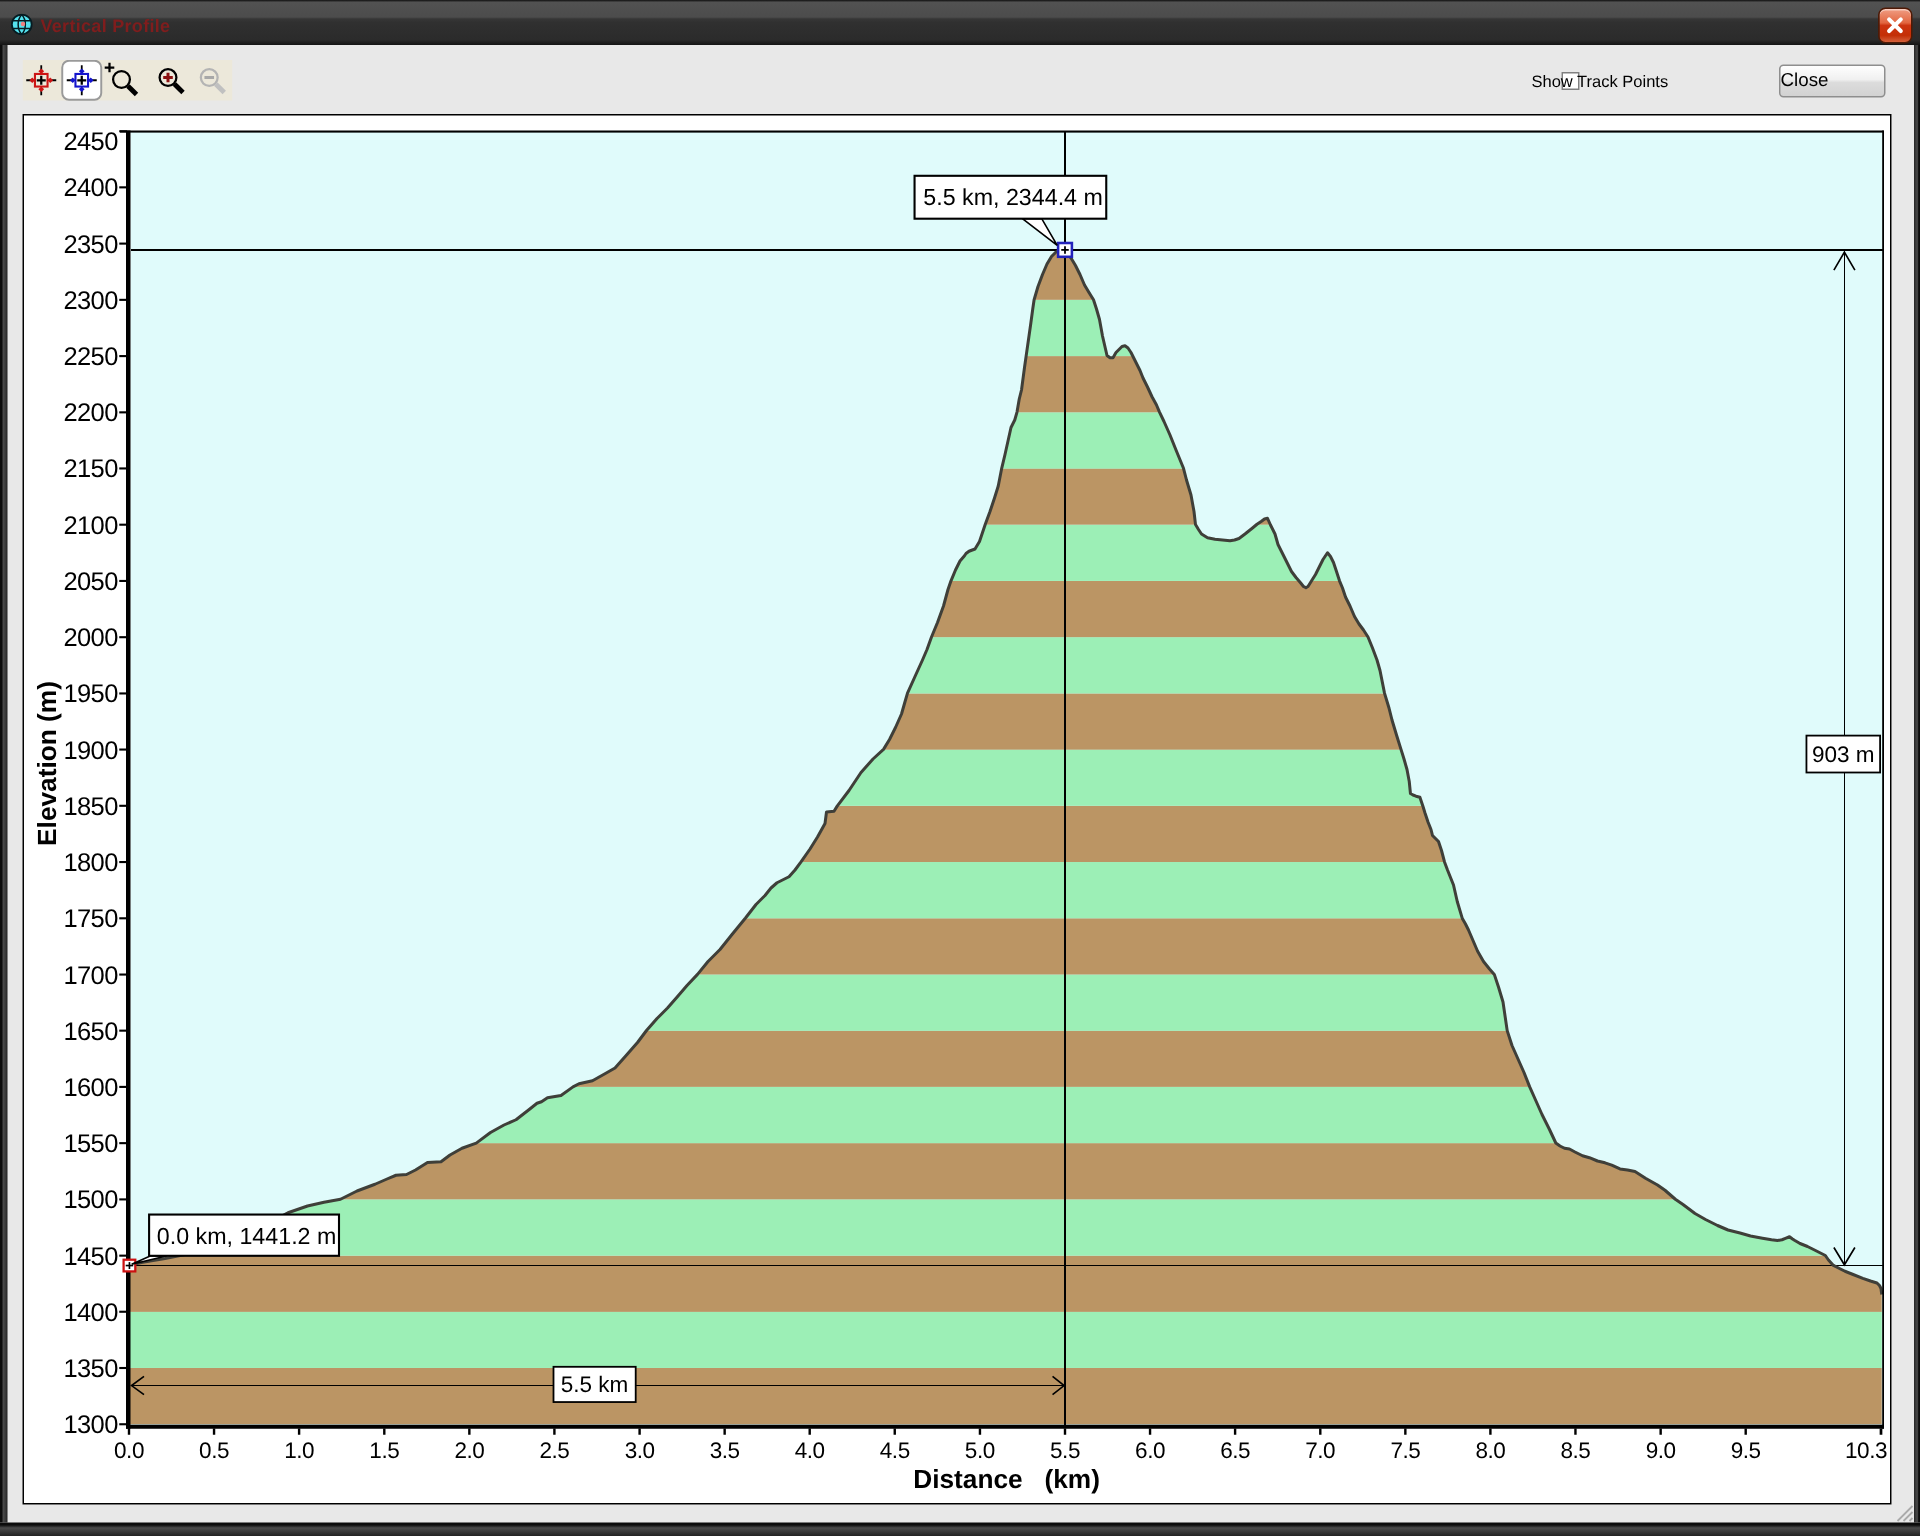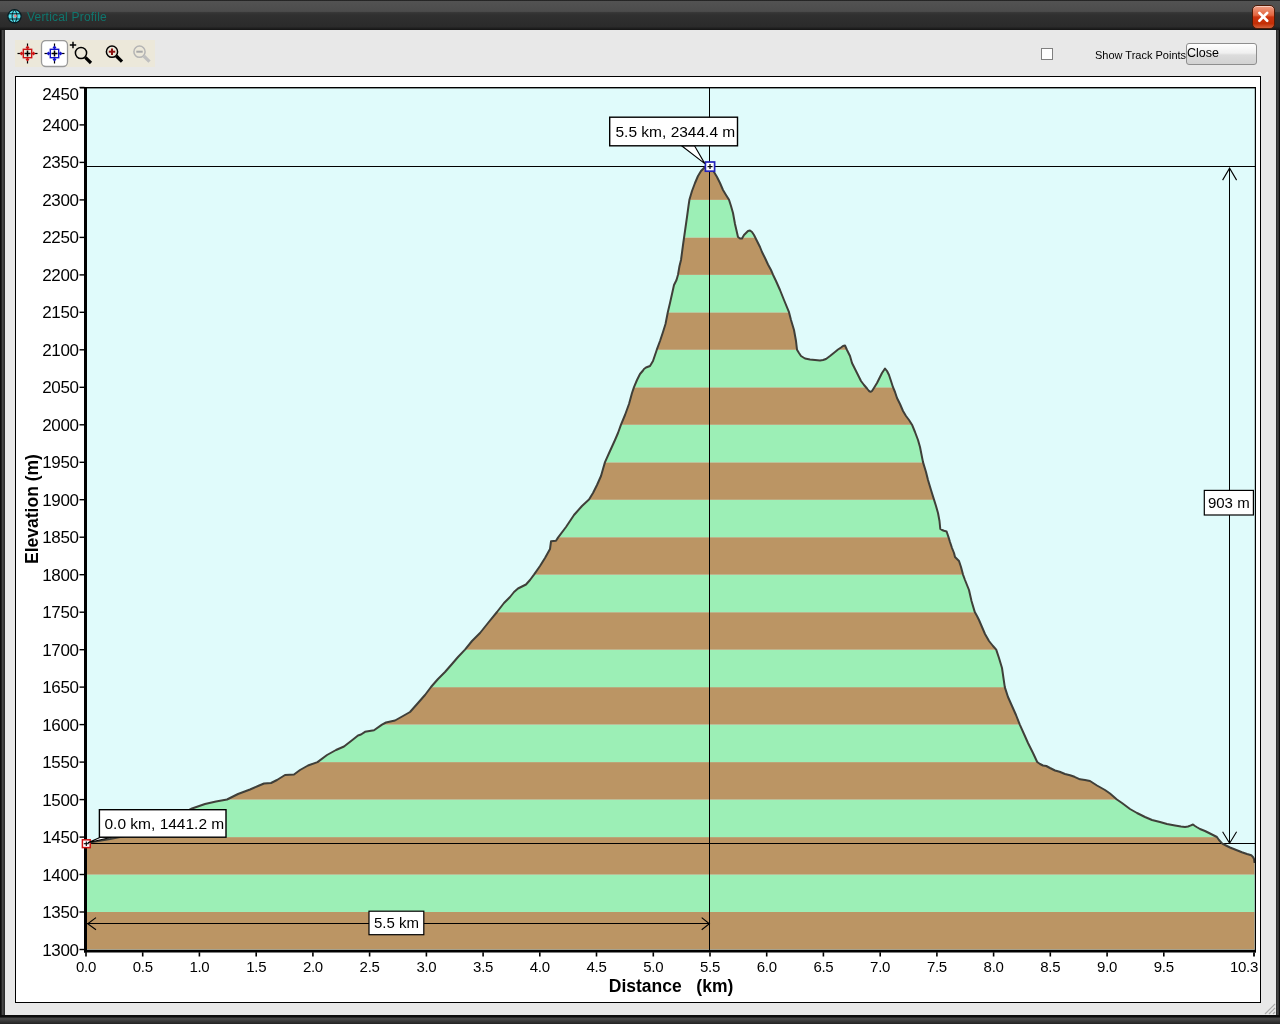--- a/index.html
+++ b/index.html
@@ -9,21 +9,21 @@
 <div class="abs" style="left:0;top:0;width:1280px;height:1024px;background:#e8e8e8"></div>
 <div class="abs" style="left:0;top:0;width:1280px;height:30px;background:linear-gradient(180deg,#0f0f0f 0%,#525252 5%,#4c4c4c 38%,#363636 42%,#303030 50%,#2b2b2b 88%,#141414 100%)"></div>
 <div class="abs" style="left:0;top:30px;width:4.5px;height:985px;background:linear-gradient(90deg,#0c0c0c 0%,#0c0c0c 22%,#4a4a4a 45%,#383838 75%,#242424 100%)"></div>
 <div class="abs" style="left:1275.5px;top:30px;width:4.5px;height:985px;background:linear-gradient(90deg,#242424 0%,#383838 25%,#4a4a4a 55%,#0c0c0c 78%,#0c0c0c 100%)"></div>
 <div class="abs" style="left:0;top:1015px;width:1280px;height:9px;background:linear-gradient(180deg,#0c0c0c 0%,#0c0c0c 18%,#4a4a4a 40%,#3c3c3c 62%,#222 100%)"></div>
 <svg width="16" height="16" viewBox="0 0 16 16" style="position:absolute;left:6.5px;top:9px">
 <circle cx="7.5" cy="7.3" r="6.6" fill="#55e2ee" stroke="#061c22" stroke-width="1.2"></circle>
 <path d="M1.5 4.8 L13.5 4.8 M1.5 10 L13.5 10 M7.5 0.8 C4.3 4 4.3 10.8 7.5 13.9 M7.5 0.8 C10.7 4 10.7 10.8 7.5 13.9" stroke="#061c22" stroke-width="1" fill="none"></path>
 <circle cx="8.3" cy="7" r="1.5" fill="#f08080"></circle>
 </svg>
-<div class="abs" style="left:27px;top:9.5px;font-size:12px;font-weight:normal;color:#0f766e;letter-spacing:0.2px">Vertical Profile</div>
+<div class="abs" style="left:27px;top:9.5px;font-size:12px;font-weight:bold;color:#7f1d1d;letter-spacing:0.2px">Vertical Profile</div>
 <div style="position:absolute;left:1252px;top:5px;width:21px;height:22px;border-radius:5px;
 background:linear-gradient(180deg,#f09d83 0%,#e26640 42%,#cd3410 50%,#c42f06 80%,#d4613b 100%);
 border:1px solid #4e1a06;box-shadow:inset 0 1px 0 rgba(255,255,255,.5)">
 <svg width="21" height="22" viewBox="0 0 21 22">
       <g stroke="#fff" stroke-width="2.7" stroke-linecap="round">
 <line x1="6.4" y1="6.9" x2="14.2" y2="14.7"></line>
         <line x1="14.2" y1="6.9" x2="6.4" y2="14.7"></line>
       </g>
     </svg></div>
 <svg width="140" height="28" viewBox="0 0 140 28" style="position:absolute;left:15px;top:40px">
@@ -65,21 +65,21 @@
     <line x1="101.3" y1="16.0" x2="107" y2="21.7" stroke="#000" stroke-width="3.2"></line>
     <g stroke="#8b1111" stroke-width="2">
       <line x1="93.8" y1="11.7" x2="100.2" y2="11.7"></line>
       <line x1="97" y1="8.5" x2="97" y2="14.9"></line>
     </g>
     <circle cx="124.5" cy="11.7" r="5.6" fill="none" stroke="#b4b4b4" stroke-width="1.5"></circle>
     <line x1="128.8" y1="16.0" x2="134.5" y2="21.7" stroke="#c0c0c0" stroke-width="3.2"></line>
     <line x1="121.3" y1="11.7" x2="127.7" y2="11.7" stroke="#a8a8a8" stroke-width="2"></line>
   </svg>
 <div class="abs" style="left:1041px;top:48px;width:9.5px;height:9.5px;background:#fff;border:1px solid #808080"></div>
-<div class="abs" style="left:1095px;top:48.5px;font-size:11px;color:#000">Show Track Points</div>
+<div class="abs" style="left:1021px;top:48.5px;font-size:11px;color:#000">Show Track Points</div>
 <div class="abs" style="left:1186px;top:43px;width:69px;height:19.5px;border:1px solid #8e8e8e;border-radius:3px;
 background:linear-gradient(180deg,#fefefe 0%,#f0f0f0 45%,#dcdcdc 55%,#d2d2d2 100%);
 font-size:12.5px;color:#000;text-align:left;line-height:19px">Close</div>
 <div class="abs" style="left:14.5px;top:76px;width:1244px;height:924.5px;background:#fff;border:1.8px solid #000"></div>
 <svg width="1280" height="1024" viewBox="0 0 1280 1024" style="position:absolute;left:0;top:0" font-family="Liberation Sans, sans-serif" fill="#000">
 <defs>
  <clipPath id="mnt">
         <polygon points="86,843.5 95,841.5 110,839 130,835 150,829 170,820 192,808.5 205,804 216,801.5 227,799.5 238,794 250,789.5 258,786 264,783.5 271,783 277,780 285,775 294,774.5 300,770 308,765.5 317.5,762.1 327,755 336,750 344,746.5 353,739.5 358,735.5 361,734.5 365,731.8 374,730.3 382,724.6 386,722.5 395,720.5 403,716 410,712 418,703 425,695 431,687 438,679 445,672 452,664 458,657 465,649.6 472,641 480,633 488,623 497,612 504,603 510,597 514,592 518,588.5 526,584.5 530,580 534,574.6 540,566 545,558 550,549 551,541.3 556,540.8 558,537.6 566,527 574,515 582,506 589,499.6 593,493 597,485 601,476 603,469 605,462.1 610,451 615,440 618,433 621,424.7 625,415 629,404 632,393 634,387.2 637,380 640,374 643,370.5 644,369 646,367.5 650,366 653,361 656.8,349.7 660,341 663,332 665.5,324 667.8,312.2 670,303 672,294 674,285 676.5,280 678,274.7 679.5,266 681,260 683,245 685,231 687,217 688.5,206 689.4,199.8 692,191 695,183 698,176 701,171 704,168 707,166.5 711,168 714,172 717,177 720,183 723,190 726,195 729,199.8 731,206 733,213 735,224 738,237 740,238.5 742,238.5 744,235 746,233 748,231 750,230.5 752,232 754,235 757,241 760,247 762,252 765,258 768,264.5 771,270 773,274.7 776,281 780,290 784,300 789,312.2 791,320 794,330 796,341 797,349.7 799,353 801,356 805,358.5 810,359.5 815,360 820,360.5 823,360 826,359 830,356 835,352 838,349.5 841,347.5 843,346 845,345.5 847,350 850,356 852,363 855,369 858,375 861,381 864,385 867,388.5 869,391 870.6,391.8 872,391 874.4,387.2 877,383 880,377 882,373 885,368.5 887,371 889,375 891,381 893,387.2 895,392 897,398 900,404 903,411 906,416 909,420 912,424.7 915,432 918,440 920,447 923,462.1 926,472 928,480 931,490 934,499.6 936,506 938,513 939.5,521 940.3,529 942,530 944,530.8 946.6,531.5 948.5,537.1 950,542 952,548 954,553 955,557 957,559 959,561 961,567 963,574.6 965,580 967,585 969,590 971.5,601 974.8,612.1 977,616 979,620 982,627 985,634 989,641 993,646 996.2,649.6 999,658 1002,668 1004.8,687.1 1008,697 1012,706 1016,715 1019.8,724.6 1024,734 1028,743 1033,753 1037.2,762 1040,764 1043,765.5 1046.3,766 1050,768 1055,770.5 1059.6,771.8 1065,774 1070,775.2 1074.5,776.8 1080,779.3 1085,780 1090,781 1097,785.5 1105,790 1110,793.5 1116.9,799.5 1122,803 1130,809 1137,813 1145,817 1152,820 1160,822 1167,824 1175,825.5 1181,826.5 1185,827 1188,826.5 1190.3,825.6 1193,824.5 1195,826 1196.6,827 1200,829 1205,831 1210,833.5 1216.9,837 1219,840 1222.3,843.6 1226,845.5 1230,847.5 1235,849.5 1241.9,852.2 1247,854 1251.3,855.3 1253,857 1254,859 1254.5,863 1254.5,950 86,950"></polygon>
       </clipPath>
 </defs>

